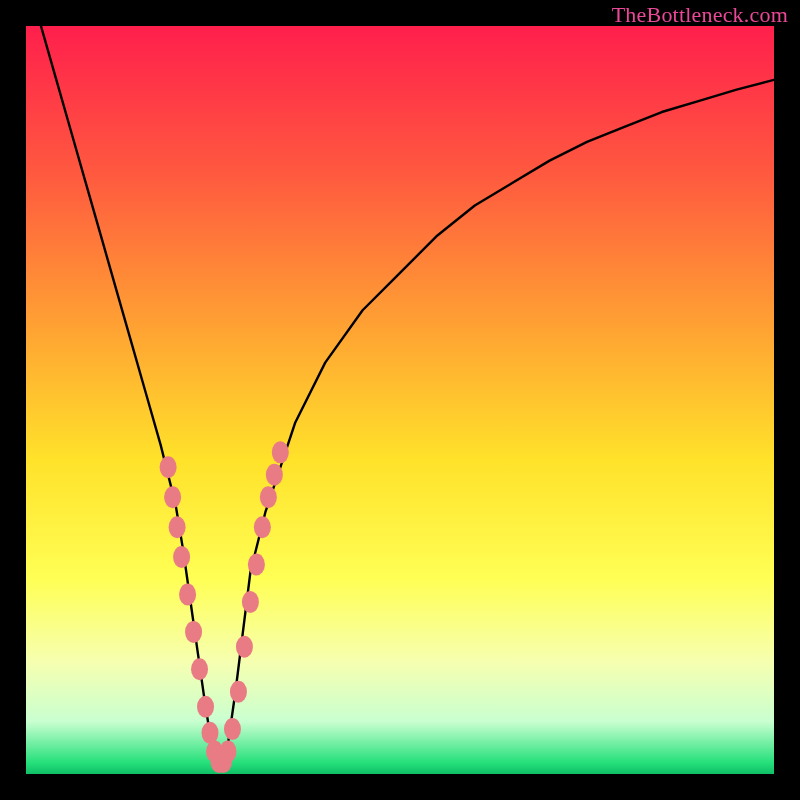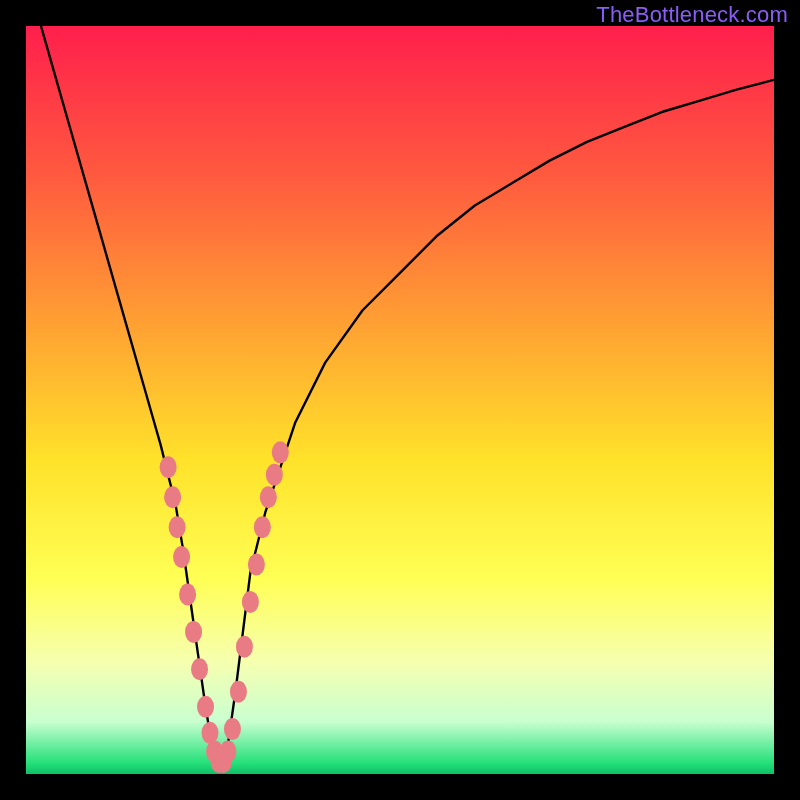--- a/index.html
+++ b/index.html
@@ -23,23 +23,23 @@
     left: 26px;
     top: 26px;
     width: 748px;
     height: 748px;
     overflow: hidden;
   }
   .watermark {
     position: absolute;
     top: 2px;
     right: 12px;
-    font-family: Liberation Sans, sans-serif;
+    font-family: Liberation Serif, serif;
     font-size: 22px;
-    color: #8b5cf6;
+    color: #ec4899;
     font-weight: 500;
     letter-spacing: 0.2px;
   }
   svg { display: block; }
 </style>
 </head>
 <body>
 
 <div class="frame">
   <div class="plot">

